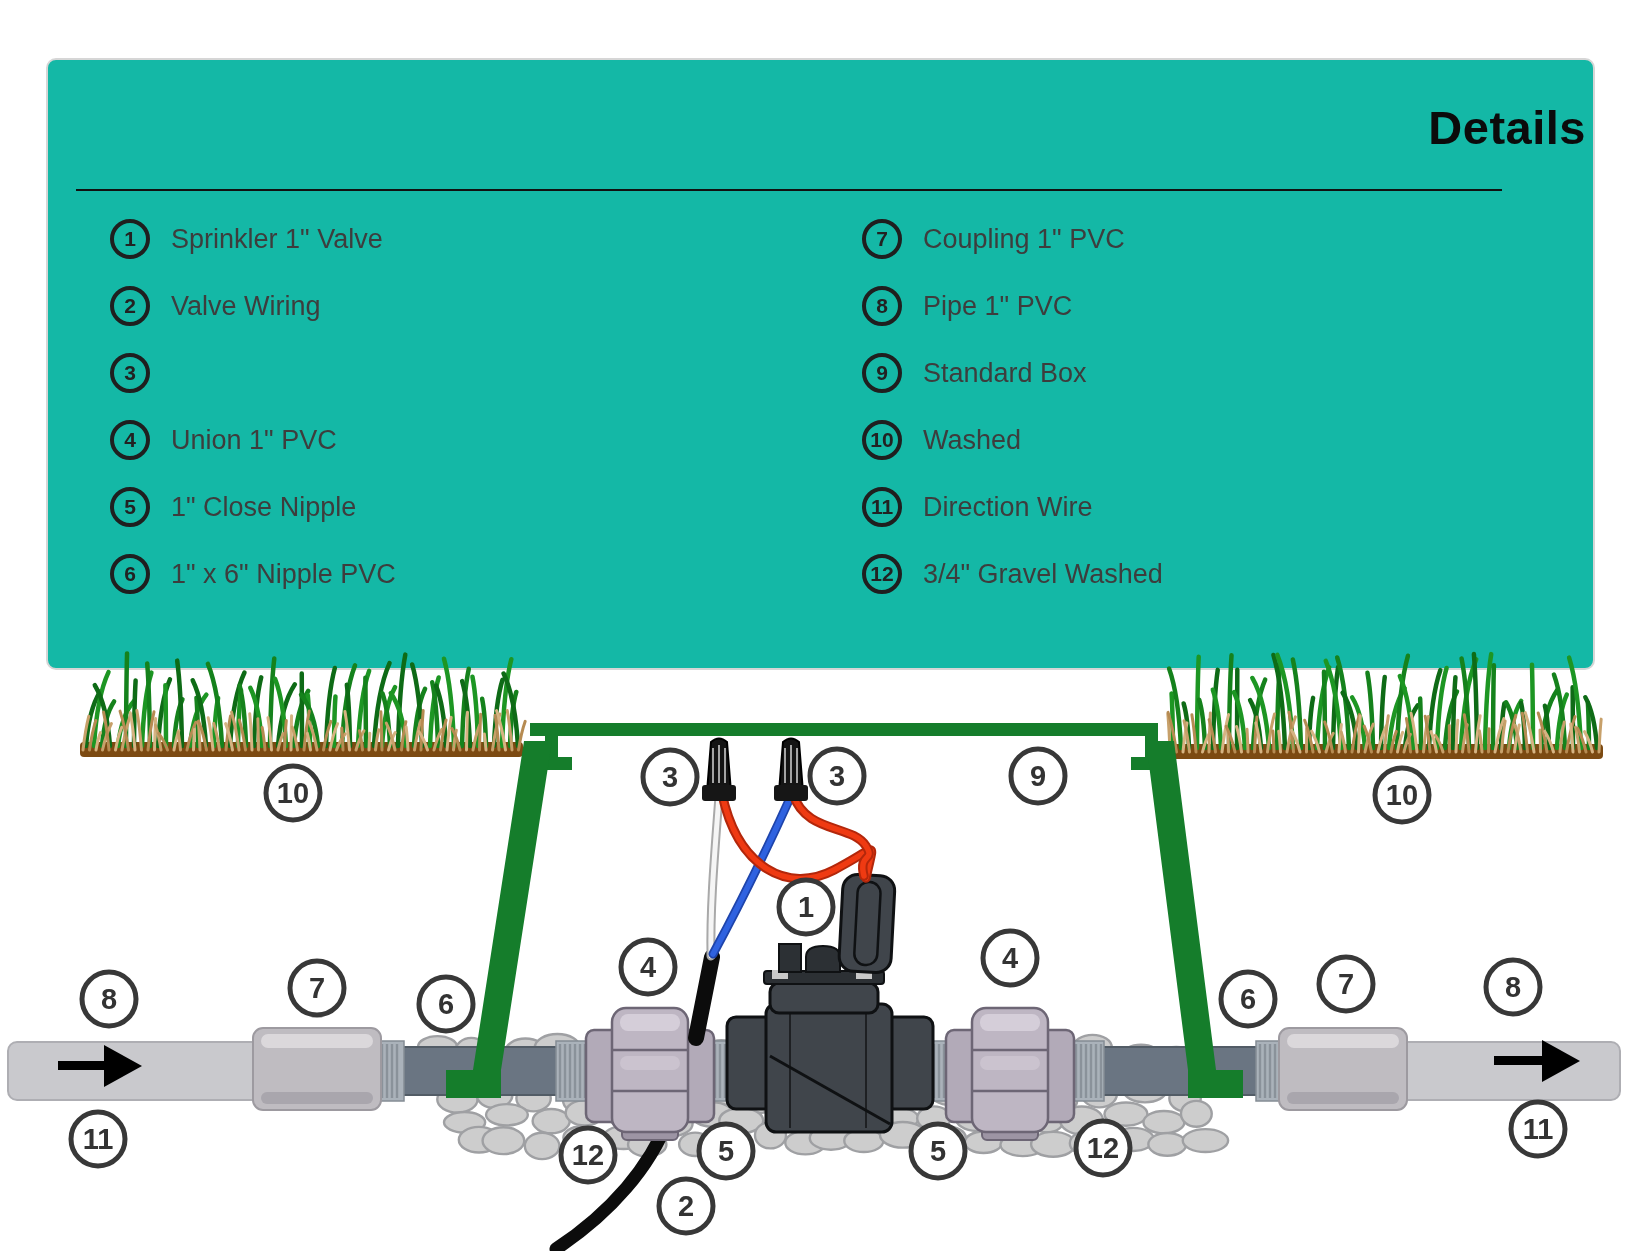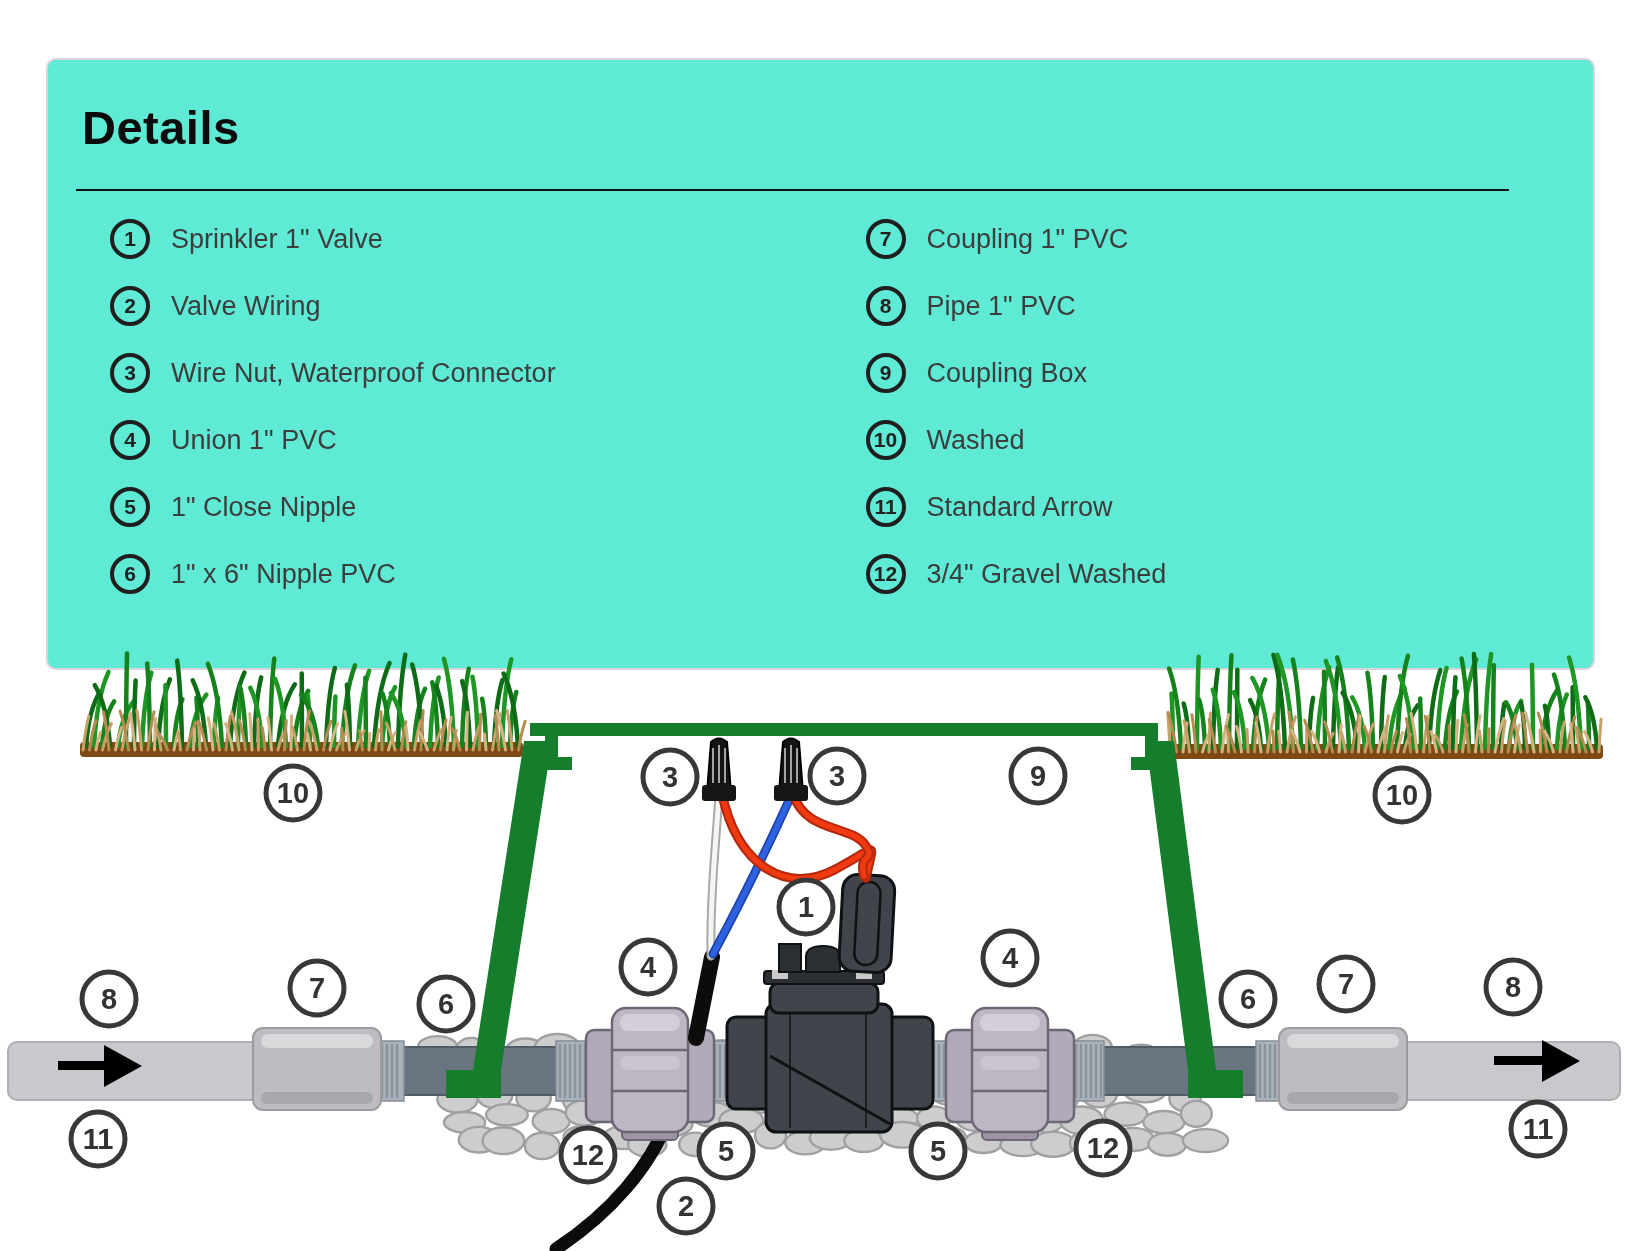--- a/index.html
+++ b/index.html
@@ -1,21 +1,21 @@
 <!DOCTYPE html>
 <html style="--box-green: #157d2b; --dirt: #7c4a12; --pipe-outer: #c9c9cd; --pipe-inner: #6a7582; --coupling: #bfbcc1; --union: #beb6c3; --valve: #40454b; --gravel: #cdcdcd; --cable: #0c0c0c; --callout: #383838; --wire-red: #ef3a12; --wire-blue: #2f62e0; --wire-white: #f5f5f5;"><head>
 <meta charset="utf-8">
 <style>
   html,body{margin:0;padding:0;width:1630px;height:1251px;overflow:hidden;background:#fff;
     font-family:"Liberation Sans",sans-serif;}
   .stage{position:relative;width:1630px;height:1251px;background:#fff;}
 
   
-  .card{position:absolute;left:46px;top:58px;width:1549px;height:612px;background:#5eead4;
-    border:2px solid #d6d6d6;border-radius:10px;box-sizing:border-box;padding:40px 0 0 0;}
+  .card{position:absolute;left:46px;top:58px;width:1549px;height:612px;background:#14b8a6;
+    border:2px solid #d6d6d6;border-radius:10px;box-sizing:border-box;padding:40px 7px 0 0;text-align:right;}
   .card h1{margin:0 0 0 34px;font-size:47px;font-weight:bold;color:#0b0b0b;letter-spacing:0.5px;}
   .card .rule{border:none;border-top:2px solid #111;margin:34px 84px 0 28px;}
   .legend{display:flex;margin-top:28px;}
   .legend-col{flex:1;}
   .legend-col.col-1{padding-left:62px;}
   .legend-col.col-2{padding-left:28px;}
   .legend-item{display:flex;align-items:center;height:40px;margin-bottom:27px;}
   .lnum{flex:0 0 32px;width:32px;height:32px;border:4px solid #1f1f1f;border-radius:50%;
     display:flex;align-items:center;justify-content:center;font-size:21px;font-weight:bold;color:#222;}
   .llabel{margin-left:21px;font-size:27px;color:#3d3d3d;}
@@ -61,21 +61,20 @@
       <span class="llabel">Sprinkler 1" Valve</span>
     </div>
 
     <div class="legend-item">
       <span class="lnum">2</span>
       <span class="llabel">Valve Wiring</span>
     </div>
 
     <div class="legend-item">
       <span class="lnum">3</span>
-      <span class="llabel">Wire Nut, Waterproof Connector</span>
     </div>
 
     <div class="legend-item">
       <span class="lnum">4</span>
       <span class="llabel">Union 1" PVC</span>
     </div>
 
     <div class="legend-item">
       <span class="lnum">5</span>
       <span class="llabel">1" Close Nipple</span>
@@ -92,31 +91,31 @@
       <span class="llabel">Coupling 1" PVC</span>
     </div>
 
     <div class="legend-item">
       <span class="lnum">8</span>
       <span class="llabel">Pipe 1" PVC</span>
     </div>
 
     <div class="legend-item">
       <span class="lnum">9</span>
-      <span class="llabel">Coupling Box</span>
+      <span class="llabel">Standard Box</span>
     </div>
 
     <div class="legend-item">
       <span class="lnum">10</span>
       <span class="llabel">Washed</span>
     </div>
 
     <div class="legend-item">
       <span class="lnum">11</span>
-      <span class="llabel">Standard Arrow</span>
+      <span class="llabel">Direction Wire</span>
     </div>
 
     <div class="legend-item">
       <span class="lnum">12</span>
       <span class="llabel">3/4" Gravel Washed</span>
     </div>
   </div>
     </div>
   </div>
 

